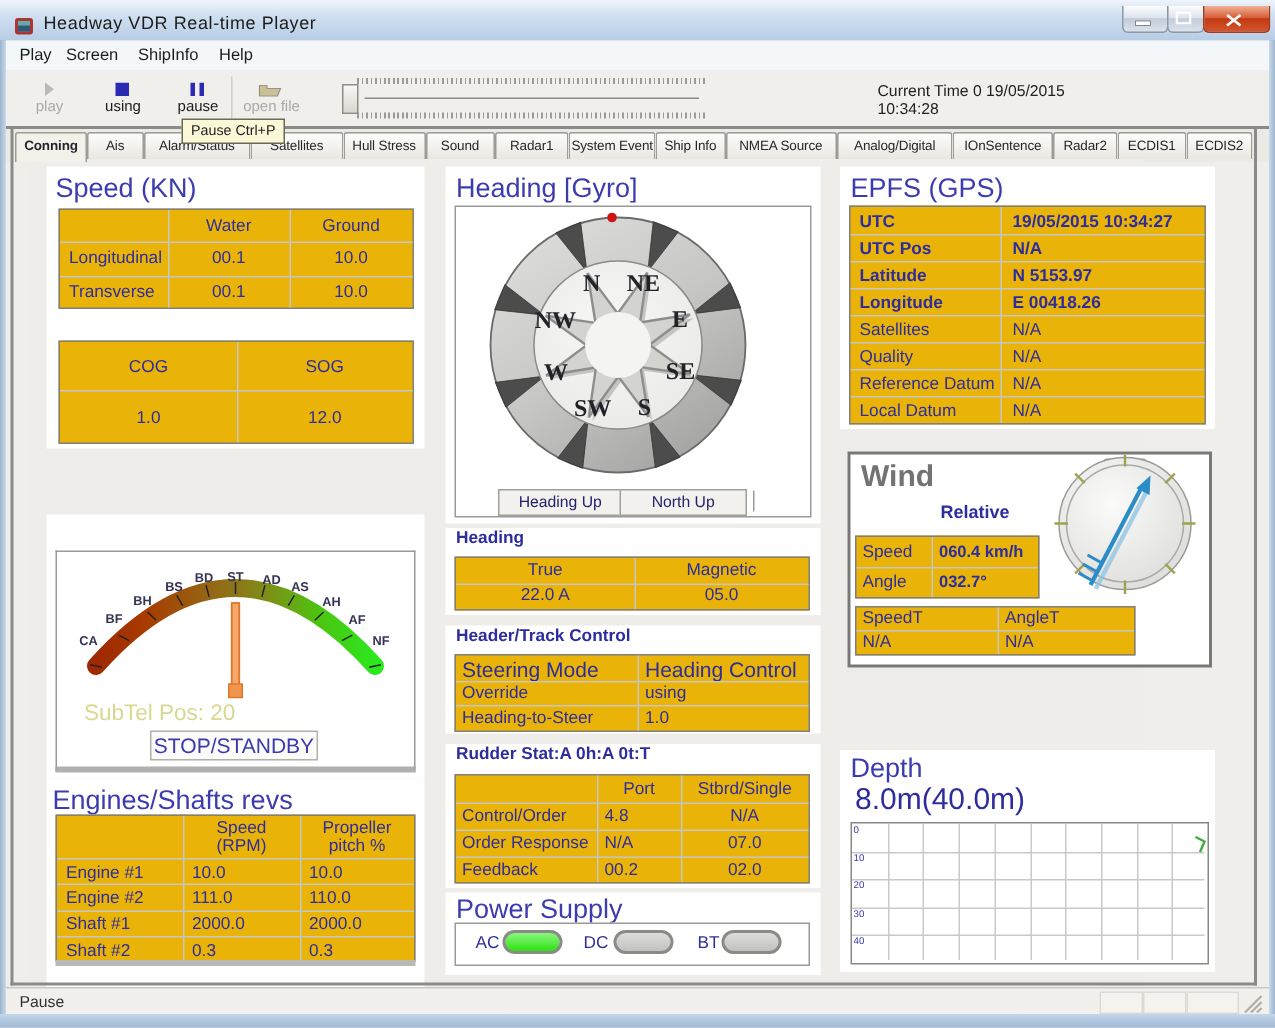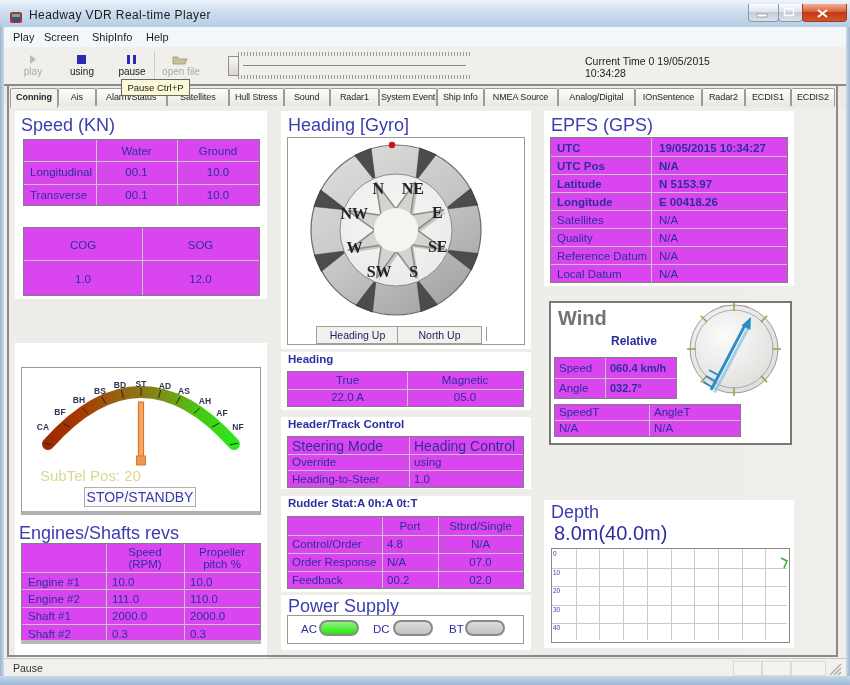--- a/index.html
+++ b/index.html
@@ -9,32 +9,32 @@
 #title-text{left:29px;top:8px;font-size:12px;color:#1c1c1c;letter-spacing:0.4px;}
 #client{left:4px;top:27px;width:842px;height:649px;background:#efeeea;}
 #menubar{left:0;top:0;width:842px;height:20px;background:#f4f7fa;border-bottom:1px solid #dfe4ea;font-size:11px;color:#1c1c1c;}
 .menuitem{position:absolute;top:4px;}
 #toolbar{left:0;top:20px;width:842px;height:37px;background:#f0efec;border-bottom:1px solid #d8d6d0;}
 .tbtxt{position:absolute;font-size:10px;color:#1c1c1c;text-align:center;}
 .tbgrey{color:#a9a9a9;}
 #tabbar{left:0;top:57px;width:842px;height:22px;background:#eceae4;border-top:2px solid #8a8a8a;}
 .tab{position:absolute;top:2px;height:17px;border:1px solid #9d9d98;border-bottom:none;background:linear-gradient(#fdfdfc,#e8e7e0);font-size:9px;color:#26262e;letter-spacing:-0.1px;text-align:center;line-height:17px;overflow:hidden;border-radius:2px 2px 0 0;}
 .tabsel{background:#f2f1ea;height:19px;font-weight:bold;z-index:3;}
-#content{left:0;top:79px;width:742px;height:552px;background:#eeede9;}
+#content{left:16px;top:79px;width:742px;height:552px;background:#eeede9;}
 #statusbar{left:0;top:631px;width:842px;height:18px;background:#f1f0ec;border-top:1px solid #c9c7c1;font-size:10.5px;color:#333;}
 #botframe{left:0;top:676px;width:850px;height:9px;background:linear-gradient(#c4d6ea,#9fb9d4);}
 .sideL{left:0;top:27px;width:4px;height:649px;background:linear-gradient(90deg,#9db4cc,#c9daec);}
 .sideR{left:846px;top:27px;width:4px;height:649px;background:linear-gradient(90deg,#c9daec,#9db4cc);}
 
 .wbtn{position:absolute;top:4px;height:17px;border:1px solid #8a98a8;border-top:none;border-radius:0 0 4px 4px;background:linear-gradient(#fbfcfd,#dde4ec 45%,#c3ccd8 50%,#dbe2ea);}
 #btn-close{background:linear-gradient(#f0b196,#d9603b 45%,#c23a14 50%,#d4542c);border-color:#9e3a20;}
 
 .sect{position:absolute;font-size:18px;color:#3c3cb0;}
 .panel{position:absolute;background:#fff;}
-.tbl{position:absolute;background:#d946ef;border:1px solid #7f7f7f;}
+.tbl{position:absolute;background:#eab308;border:1px solid #7f7f7f;}
 .cell{position:absolute;font-size:11.5px;color:#2d2d9e;overflow:hidden;white-space:nowrap;}
 .hline{position:absolute;background:#c6c6c6;height:1px;}
 .vline{position:absolute;background:#c6c6c6;width:1px;}
 .minihdr{position:absolute;font-size:11.5px;font-weight:bold;color:#2d2d9e;}
 .btnflat{border:1px solid #a0a09c;background:#f2f1ed;font-size:10.5px;color:#22226a;text-align:center;line-height:16px;}
 .pill{width:36px;height:12px;border:2px solid #8a8a88;border-radius:8px;}
 .ticks{height:4px;background:repeating-linear-gradient(90deg,#9a9a9a 0 1px,rgba(0,0,0,0) 1px 3px);}
 </style></head><body>
 <div id="root">
 

